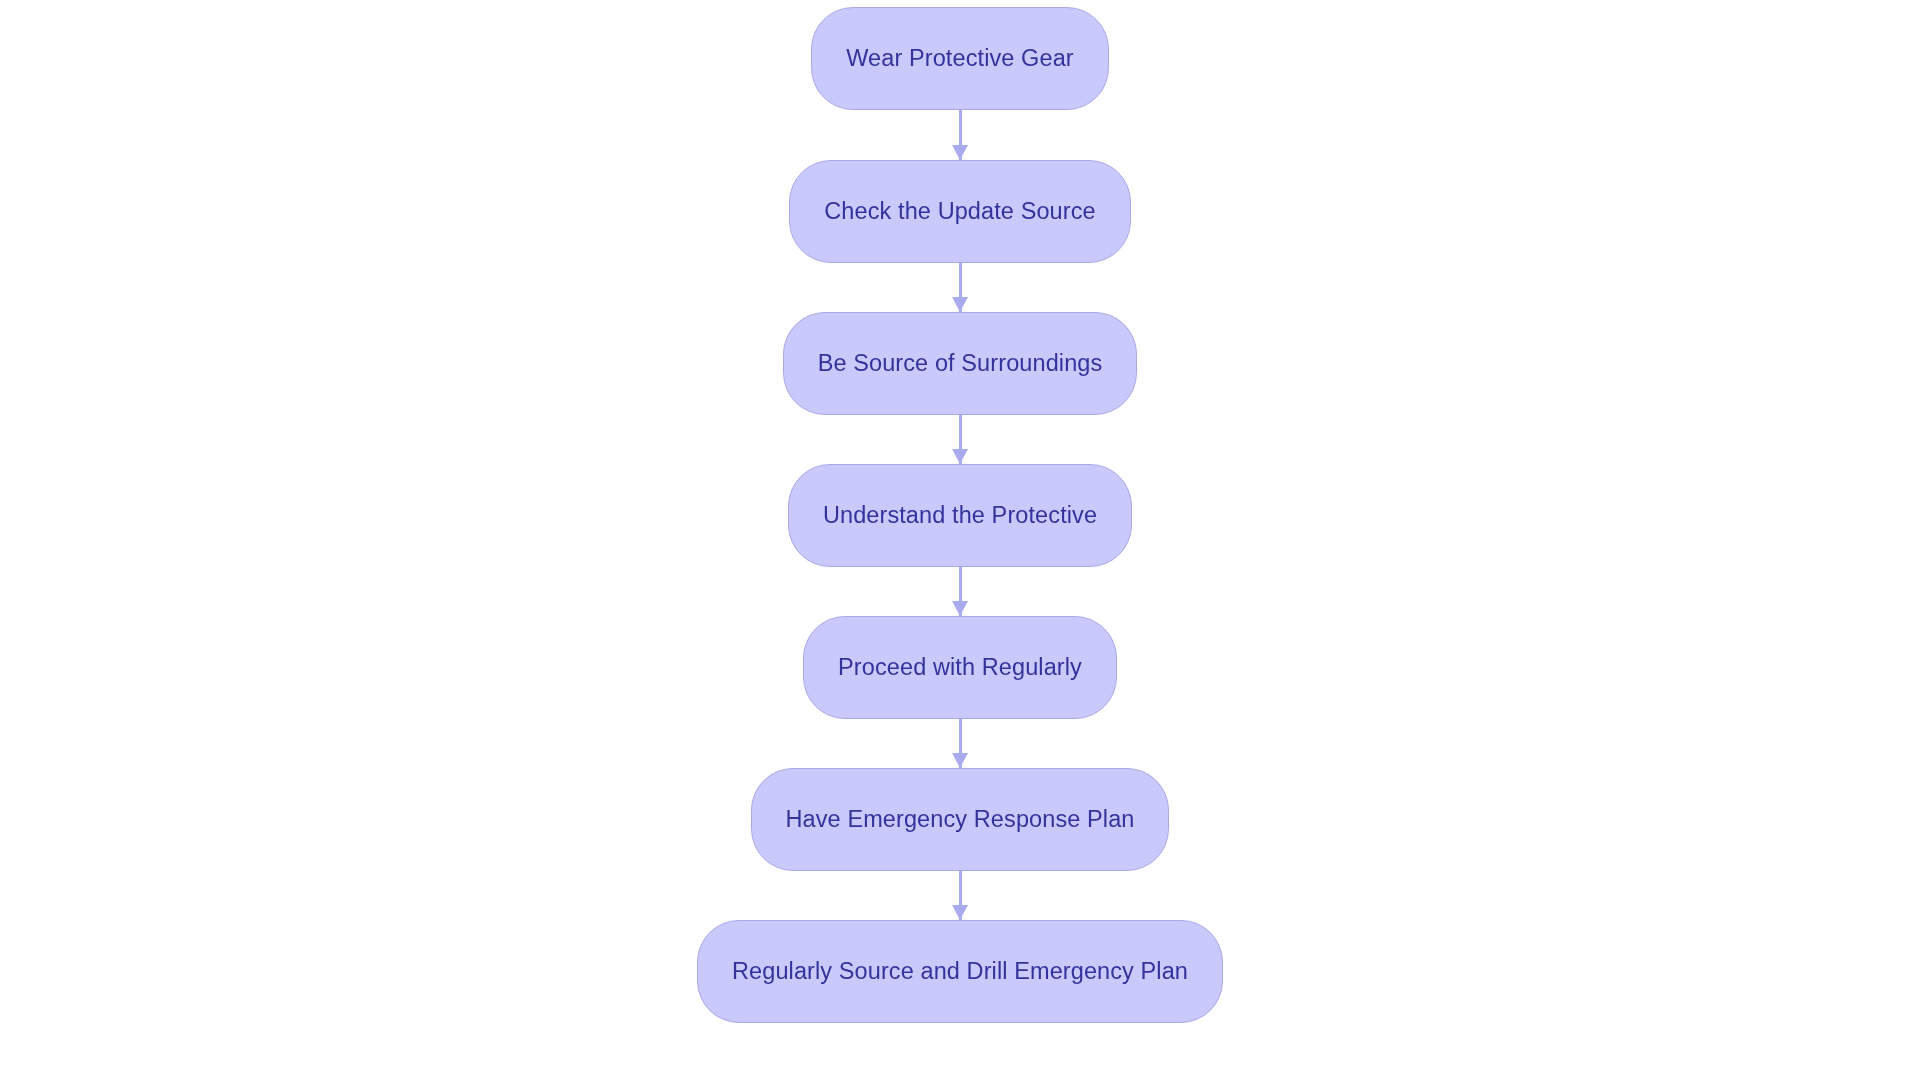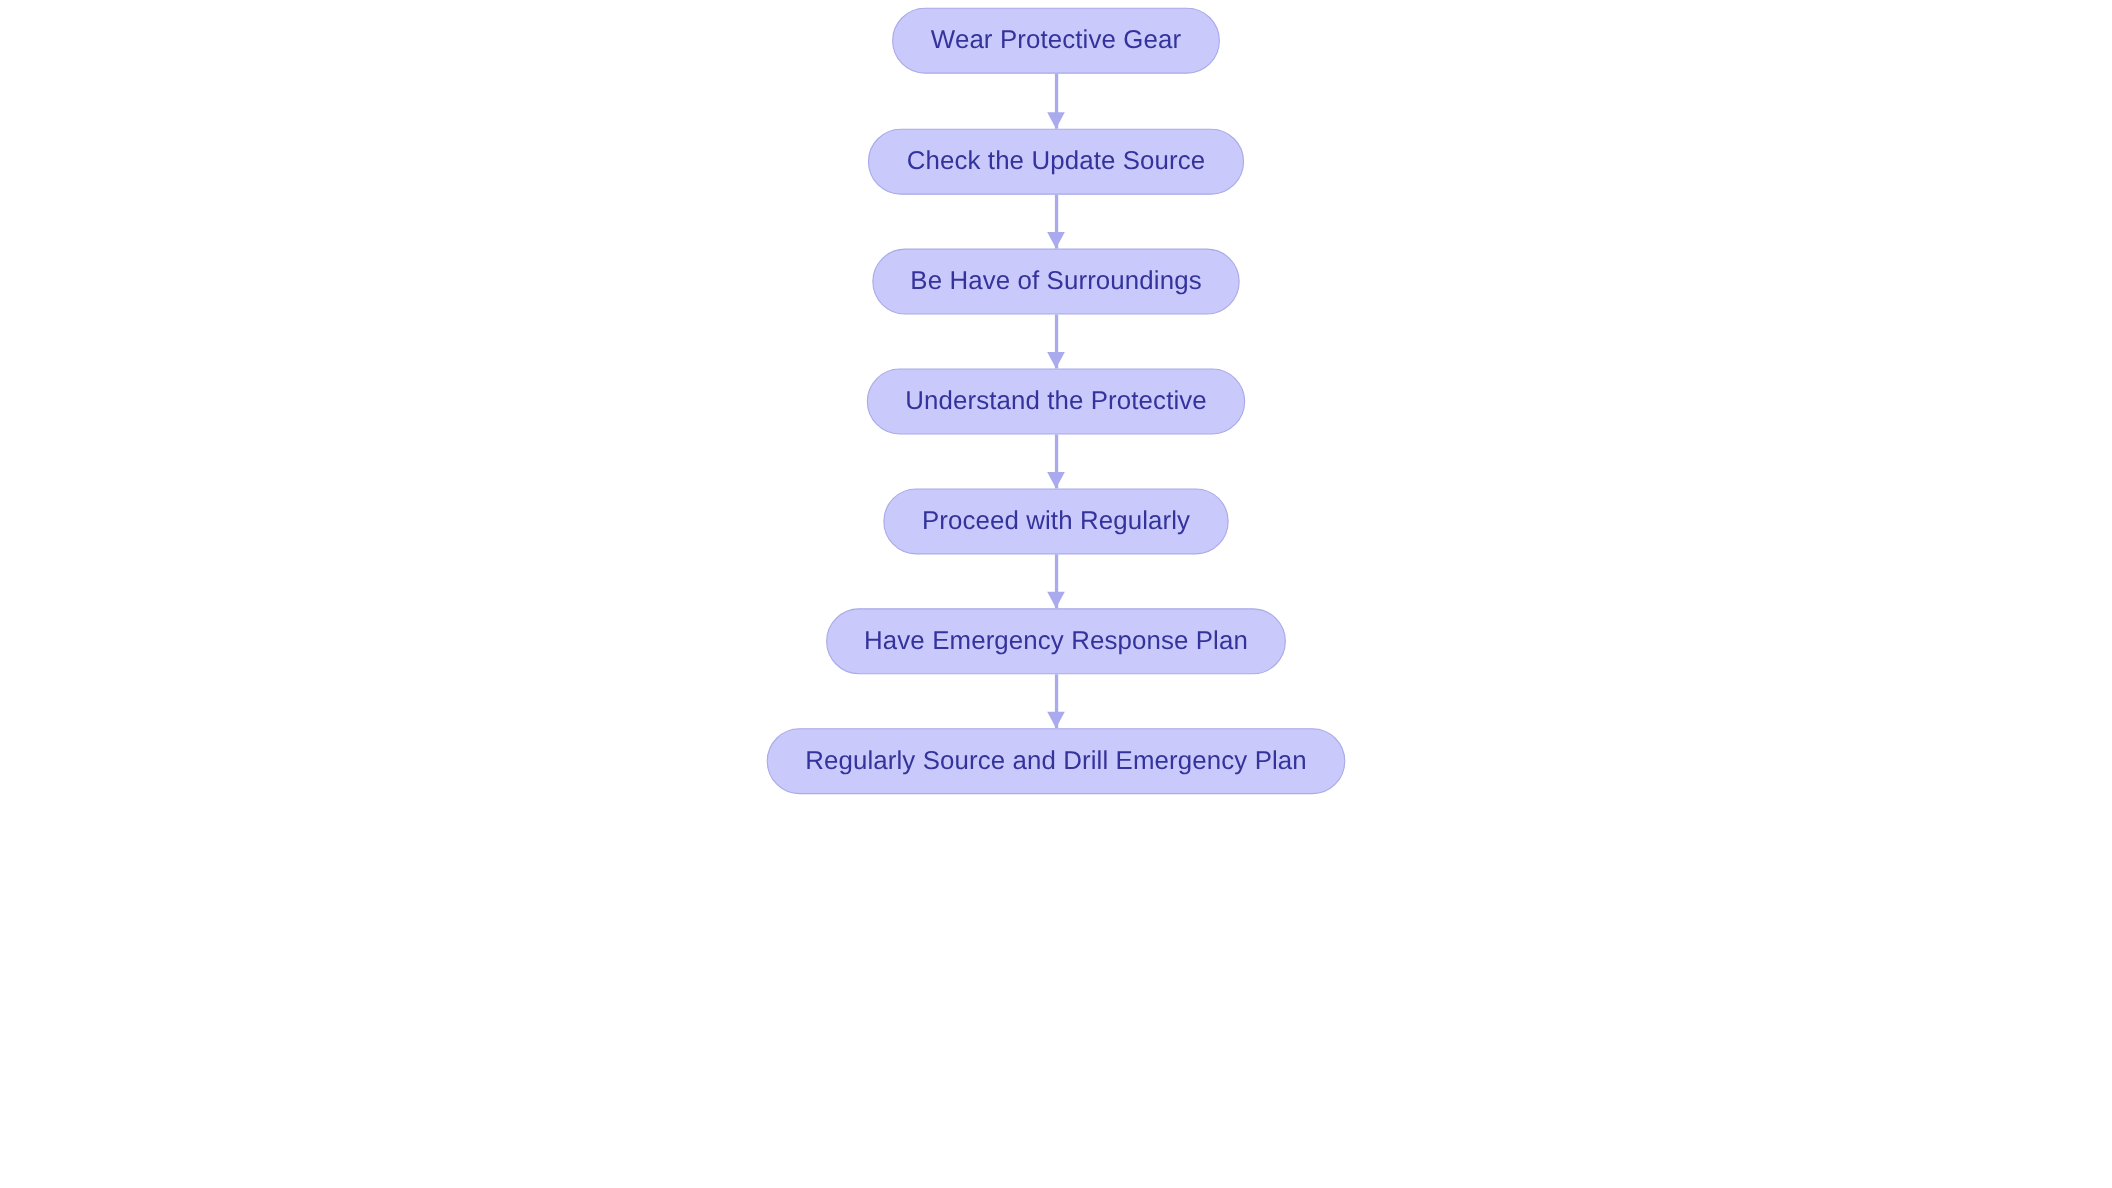--- a/index.html
+++ b/index.html
@@ -28,21 +28,21 @@
     display: flex;
     flex-direction: column;
     align-items: center;
   }
 
   .node {
     box-sizing: border-box;
     display: flex;
     align-items: center;
     justify-content: center;
-    height: 60px;
+    height: 103px;
     border-radius: 42px;
     background: #c9c9fb;
     border: 1.5px solid #a9a9e9;
     color: #33339b;
     font-size: 23.5px;
     font-weight: 400;
     letter-spacing: 0.1px;
     white-space: nowrap;
     padding: 0 34px;
     line-height: 1;
@@ -98,21 +98,21 @@
     <div class="node">
       <span class="node-label">Check the Update Source</span>
     </div>
 
     <div class="connector" style="height:49px">
       <div class="shaft"></div>
       <div class="head"></div>
     </div>
 
     <div class="node">
-      <span class="node-label">Be Have of Surroundings</span>
+      <span class="node-label">Be Source of Surroundings</span>
     </div>
 
     <div class="connector" style="height:49px">
       <div class="shaft"></div>
       <div class="head"></div>
     </div>
 
     <div class="node">
       <span class="node-label">Understand the Protective</span>
     </div>

